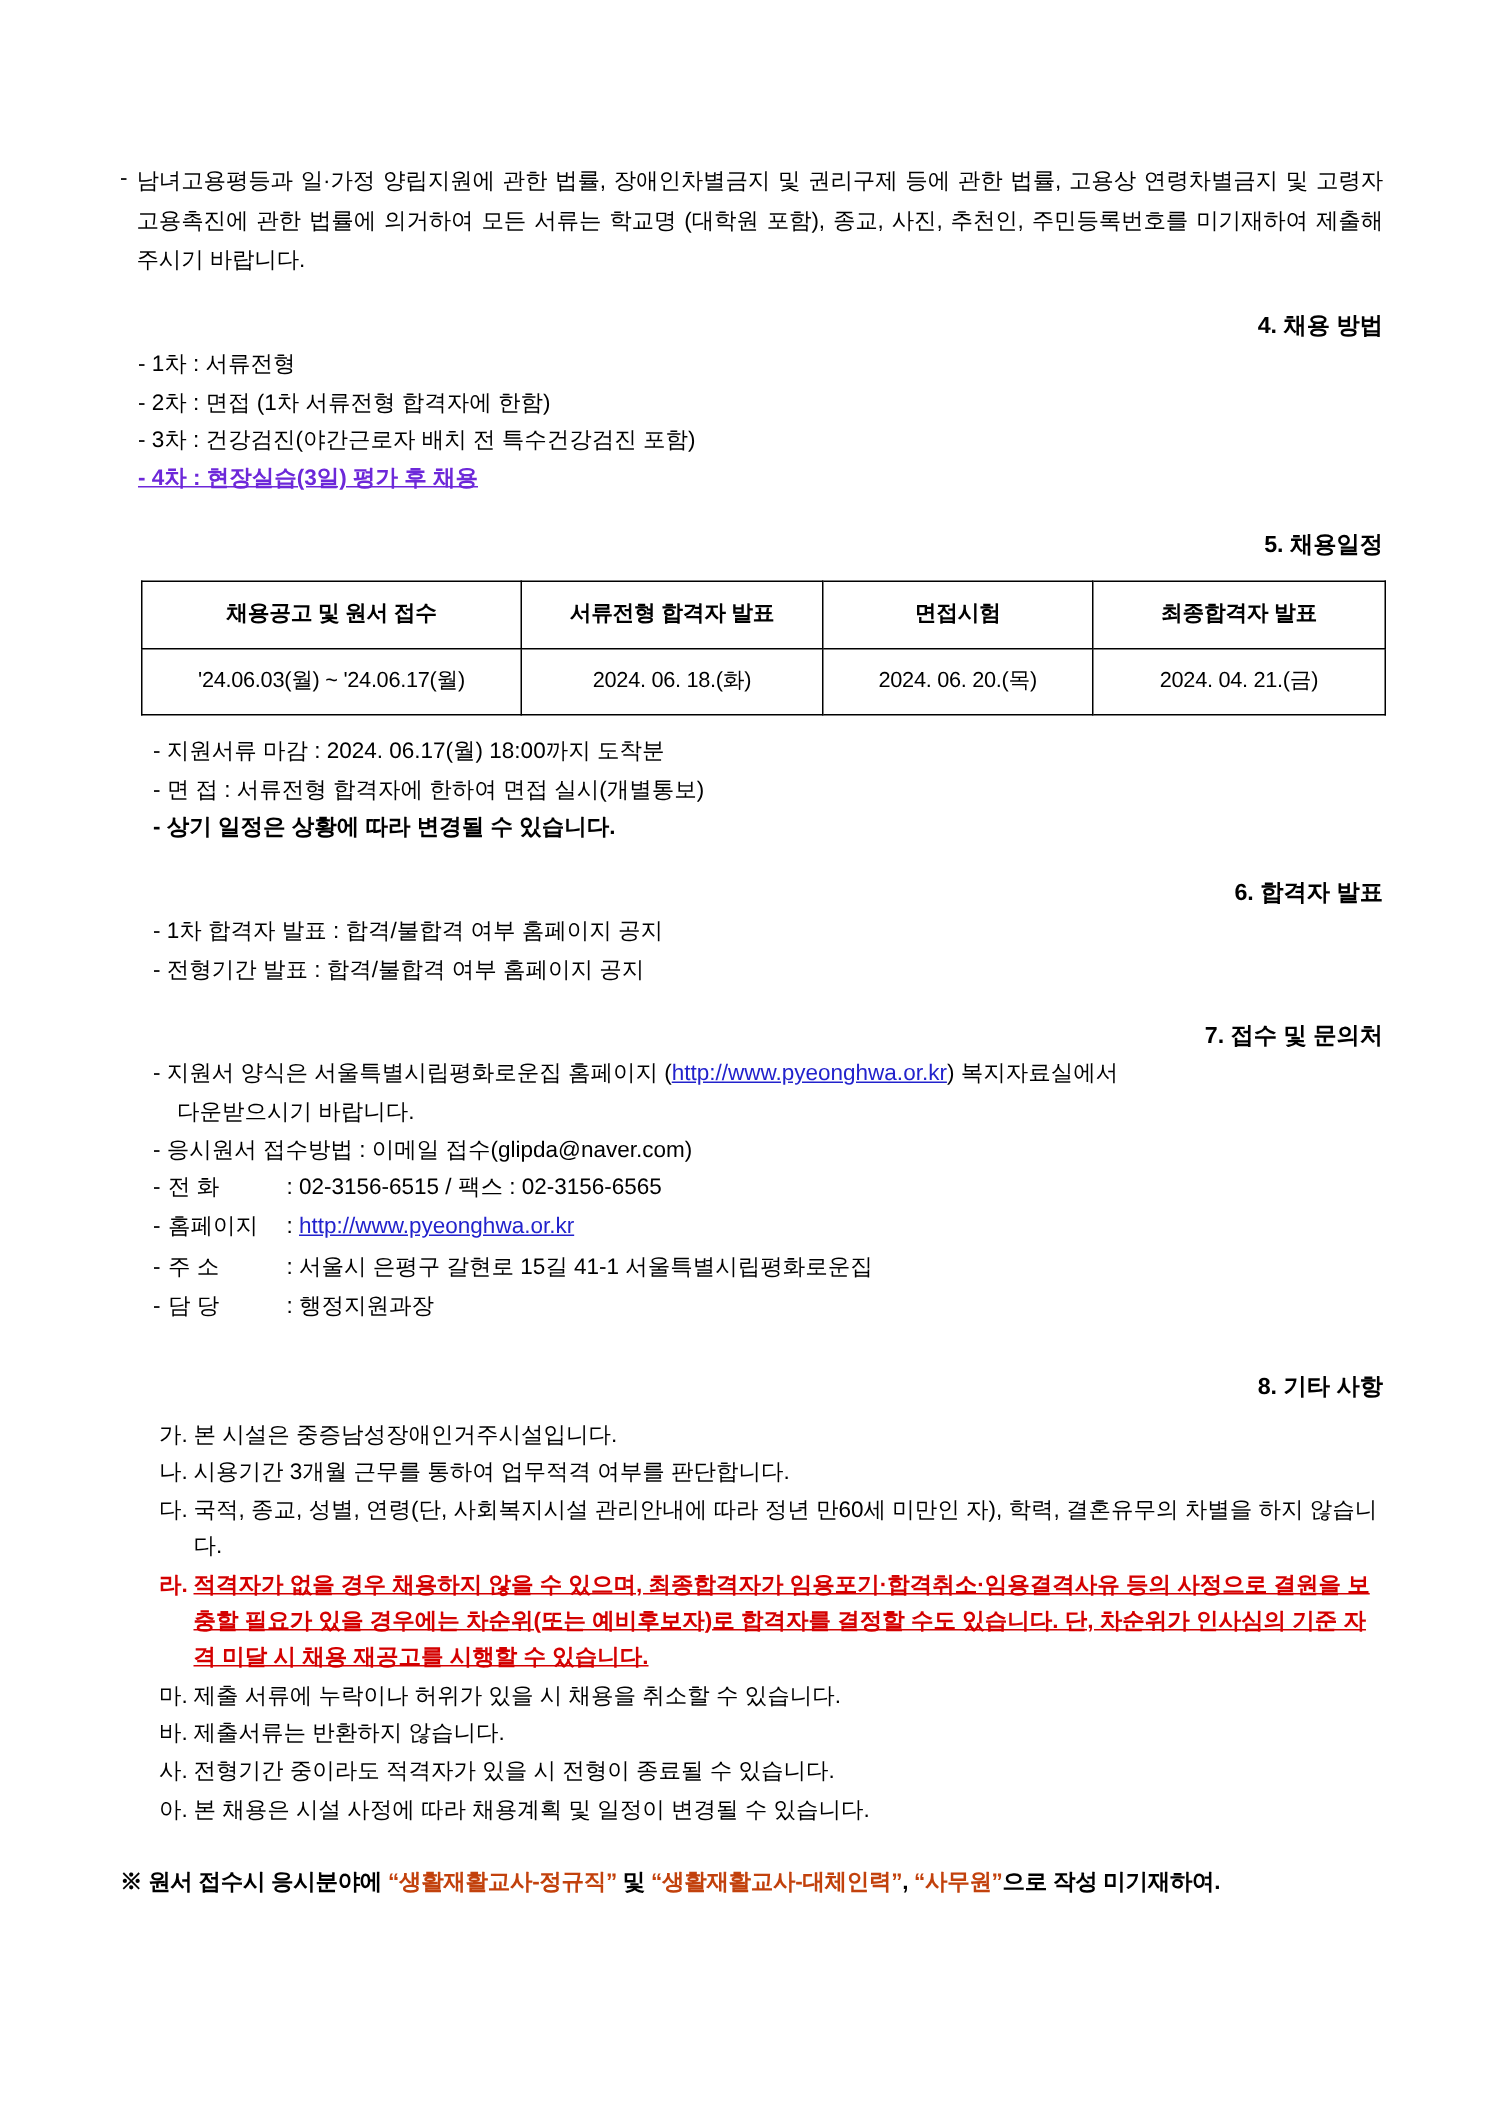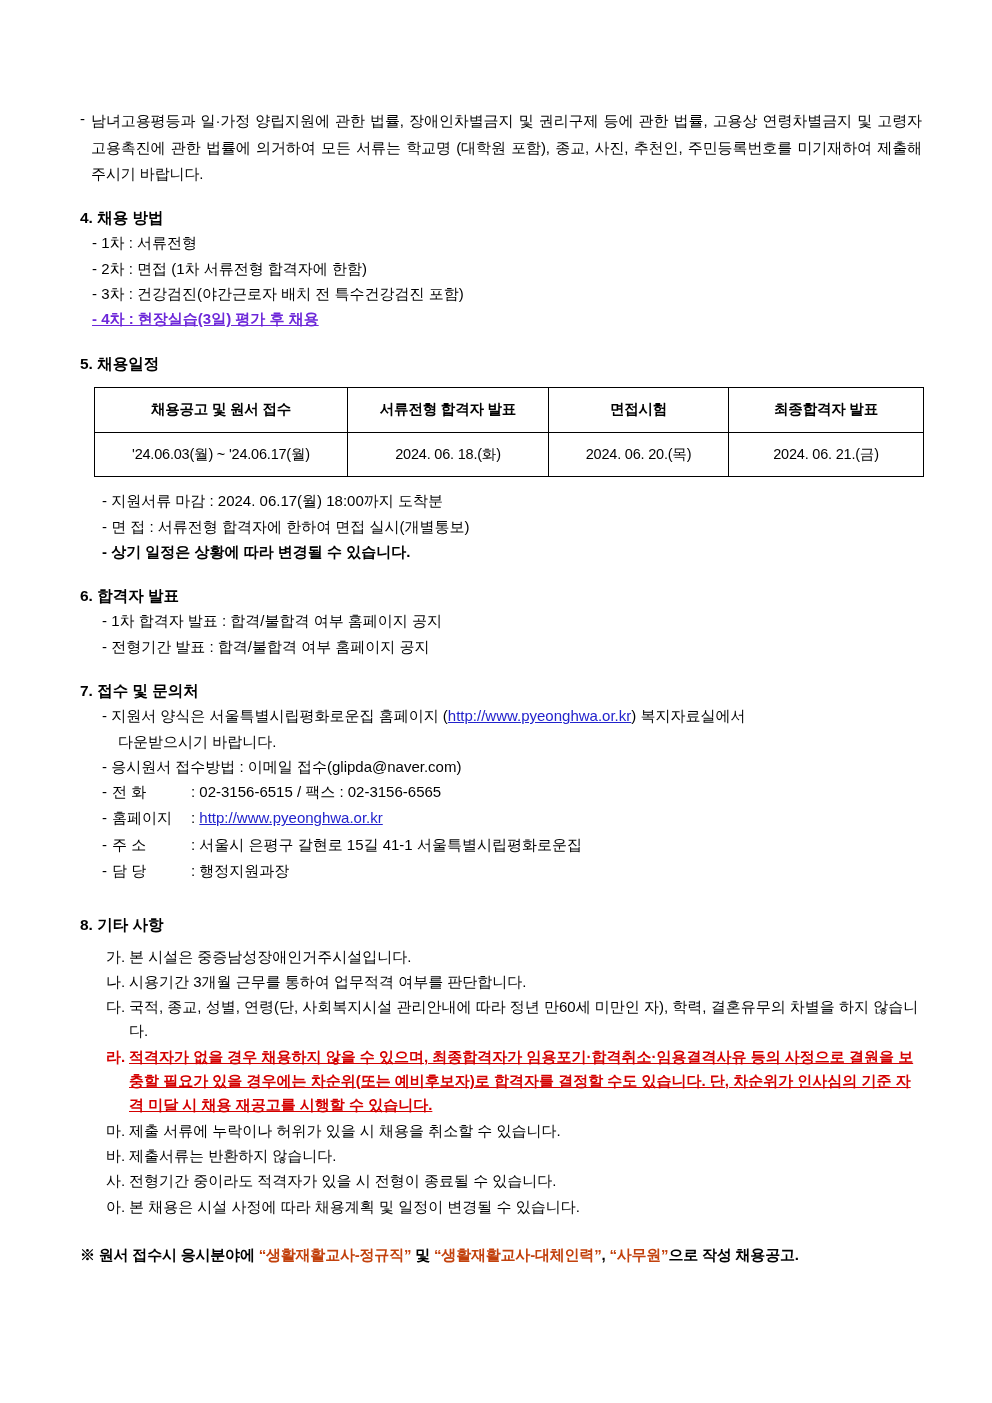--- a/index.html
+++ b/index.html
@@ -38,20 +38,21 @@
     margin-bottom: 18px;
   }
   .intro .body-text {
     line-height: 1.78;
     letter-spacing: -0.1px;
   }
   .section-title {
     font-weight: bold;
     font-size: 15.5px;
     margin: 0 0 2px 0;
+    text-align: right;
   }
   .sec-gap {
     margin-top: 20px;
   }
   .sub-line {
     margin: 0 0 1px 12px;
     line-height: 1.62;
   }
   .sub-line.red {
     color: #6d28d9;
@@ -165,21 +166,21 @@
         <th style="width:196px">서류전형 합격자 발표</th>
         <th style="width:175px">면접시험</th>
         <th style="width:190px">최종합격자 발표</th>
       </tr>
     </thead>
     <tbody>
       <tr>
         <td>'24.06.03(월) ~ '24.06.17(월)</td>
         <td>2024. 06. 18.(화)</td>
         <td>2024. 06. 20.(목)</td>
-        <td>2024. 06. 21.(금)</td>
+        <td>2024. 04. 21.(금)</td>
       </tr>
     </tbody>
   </table>
   <div class="after-table">
     <div class="sub-line">- 지원서류 마감 :  2024. 06.17(월) 18:00까지 도착분</div>
     <div class="sub-line">- 면      접 : 서류전형 합격자에 한하여 면접 실시(개별통보)</div>
     <div class="sub-line bold">- 상기 일정은 상황에 따라 변경될 수 있습니다.</div>
   </div>
 
   <div class="section-title sec-gap">6. 합격자 발표</div>
@@ -250,16 +251,16 @@
       <span class="mark">사.</span>
       <span class="txt">전형기간 중이라도 적격자가 있을 시 전형이 종료될 수 있습니다.</span>
     </div>
     <div class="etc-item">
       <span class="mark">아.</span>
       <span class="txt">본 채용은 시설 사정에 따라 채용계획 및 일정이 변경될 수 있습니다.</span>
     </div>
   </div>
 
   <div class="note">
-    <span>※ 원서 접수시 응시분야에 </span><span class="q">“생활재활교사-정규직”</span><span> 및 </span><span class="q">“생활재활교사-대체인력”</span><span>, </span><span class="q">“사무원”</span><span>으로 작성 채용공고.</span>
+    <span>※ 원서 접수시 응시분야에 </span><span class="q">“생활재활교사-정규직”</span><span> 및 </span><span class="q">“생활재활교사-대체인력”</span><span>, </span><span class="q">“사무원”</span><span>으로 작성 미기재하여.</span>
   </div>
 
 </div>
 
 </body></html>

